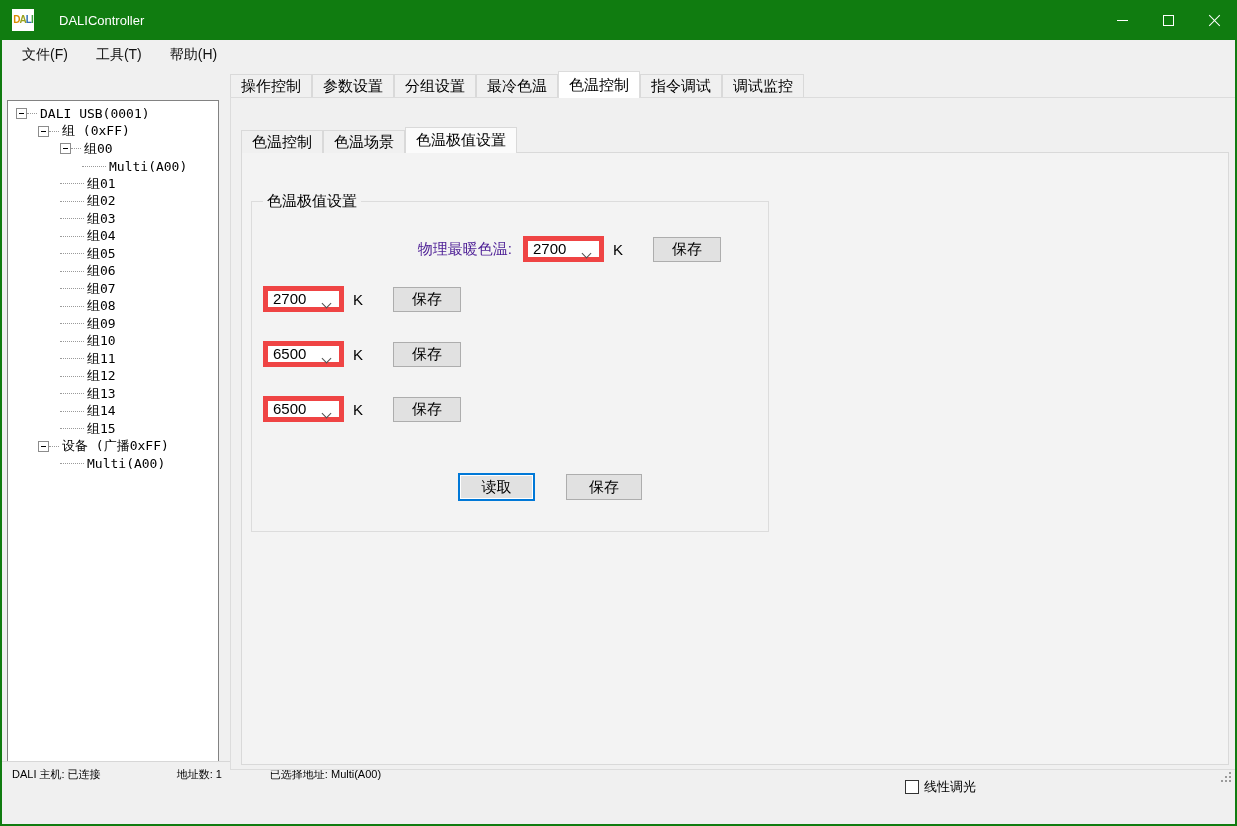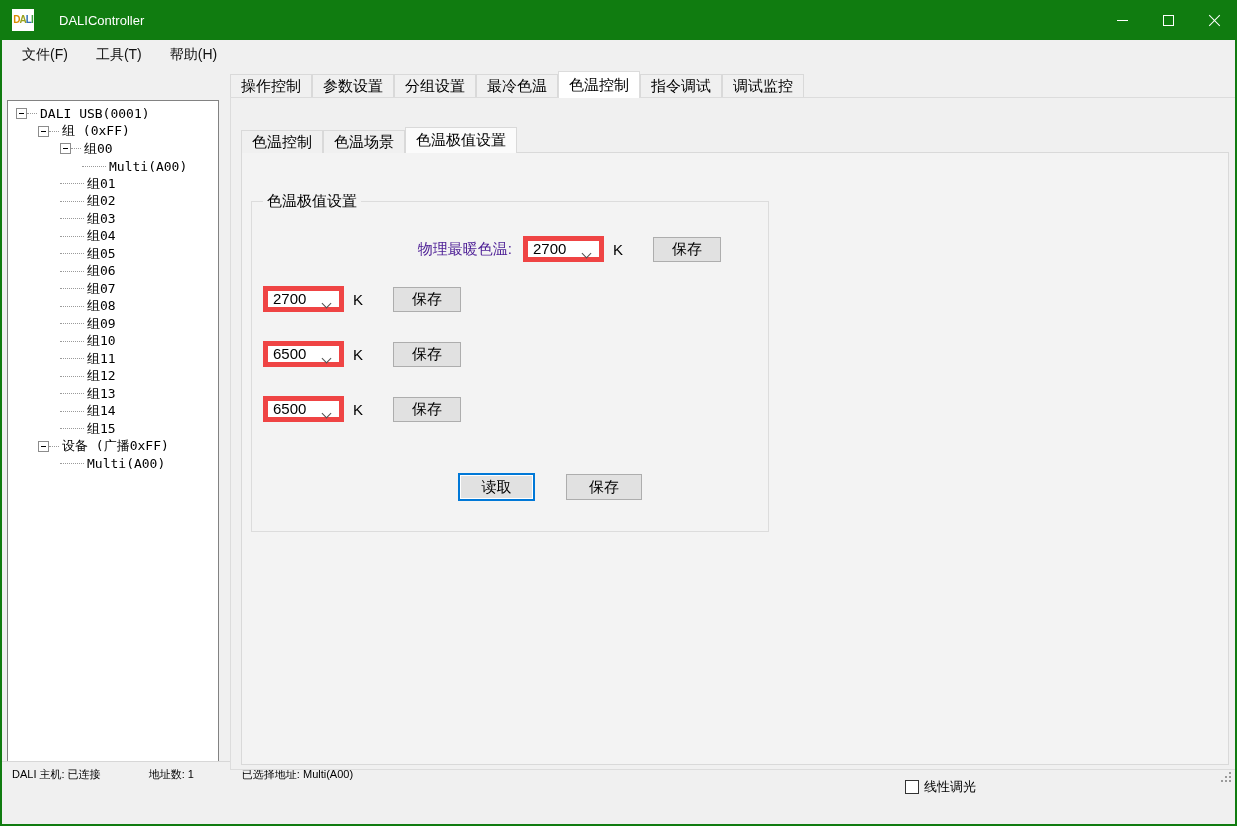--- a/index.html
+++ b/index.html
@@ -127,21 +127,21 @@
   
   .linear-check { position:absolute; left:903px; top:778px; display:flex; align-items:center; z-index:6; }
   .checkbox { width:14px; height:14px; background:#fff; border:1px solid #333; }
   .check-label { margin-left:5px; font-size:13px; color:#000; }
   .statusbar {
     position:absolute; left:0; top:761px; width:1233px; height:25px;
     background:#f0f0f0; border-top:1px solid #d7d7d7; display:flex; align-items:center;
     font-size:11px; color:#000;
   }
   .status-item { white-space:nowrap; }
-  .s0{ margin-left:10px; } .s1{ margin-left:48px; } .s2{ margin-left:48px; }
+  .s0{ margin-left:10px; } .s1{ margin-left:76px; } .s2{ margin-left:48px; }
   .resize-grip { position:absolute; right:4px; bottom:4px; width:12px; height:12px; }
   .resize-grip i {
     position:absolute; width:2px; height:2px; background:#9b9b9b; display:block;
   }
   .resize-grip i:nth-child(1){right:0;bottom:8px;}
   .resize-grip i:nth-child(2){right:4px;bottom:4px;}
   .resize-grip i:nth-child(3){right:0;bottom:4px;}
   .resize-grip i:nth-child(4){right:8px;bottom:0;}
   .resize-grip i:nth-child(5){right:4px;bottom:0;}
   .resize-grip i:nth-child(6){right:0;bottom:0;}

